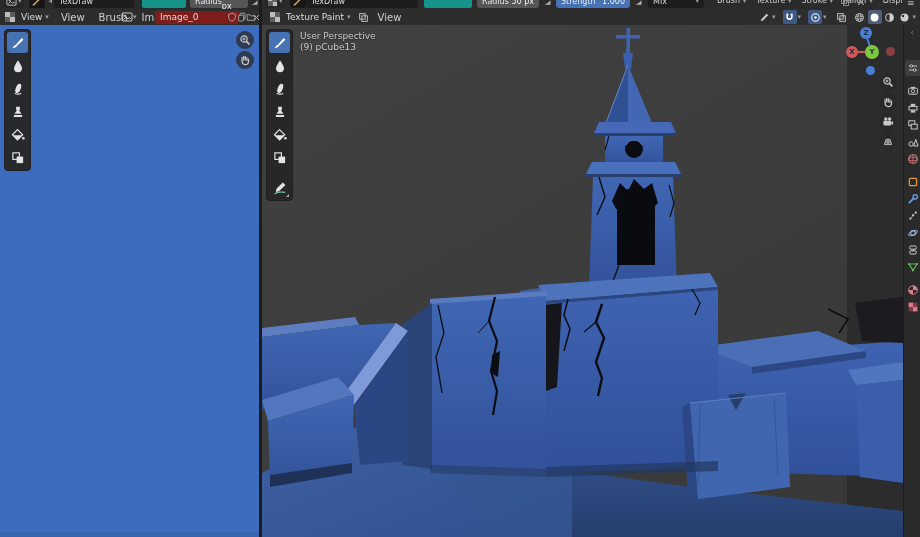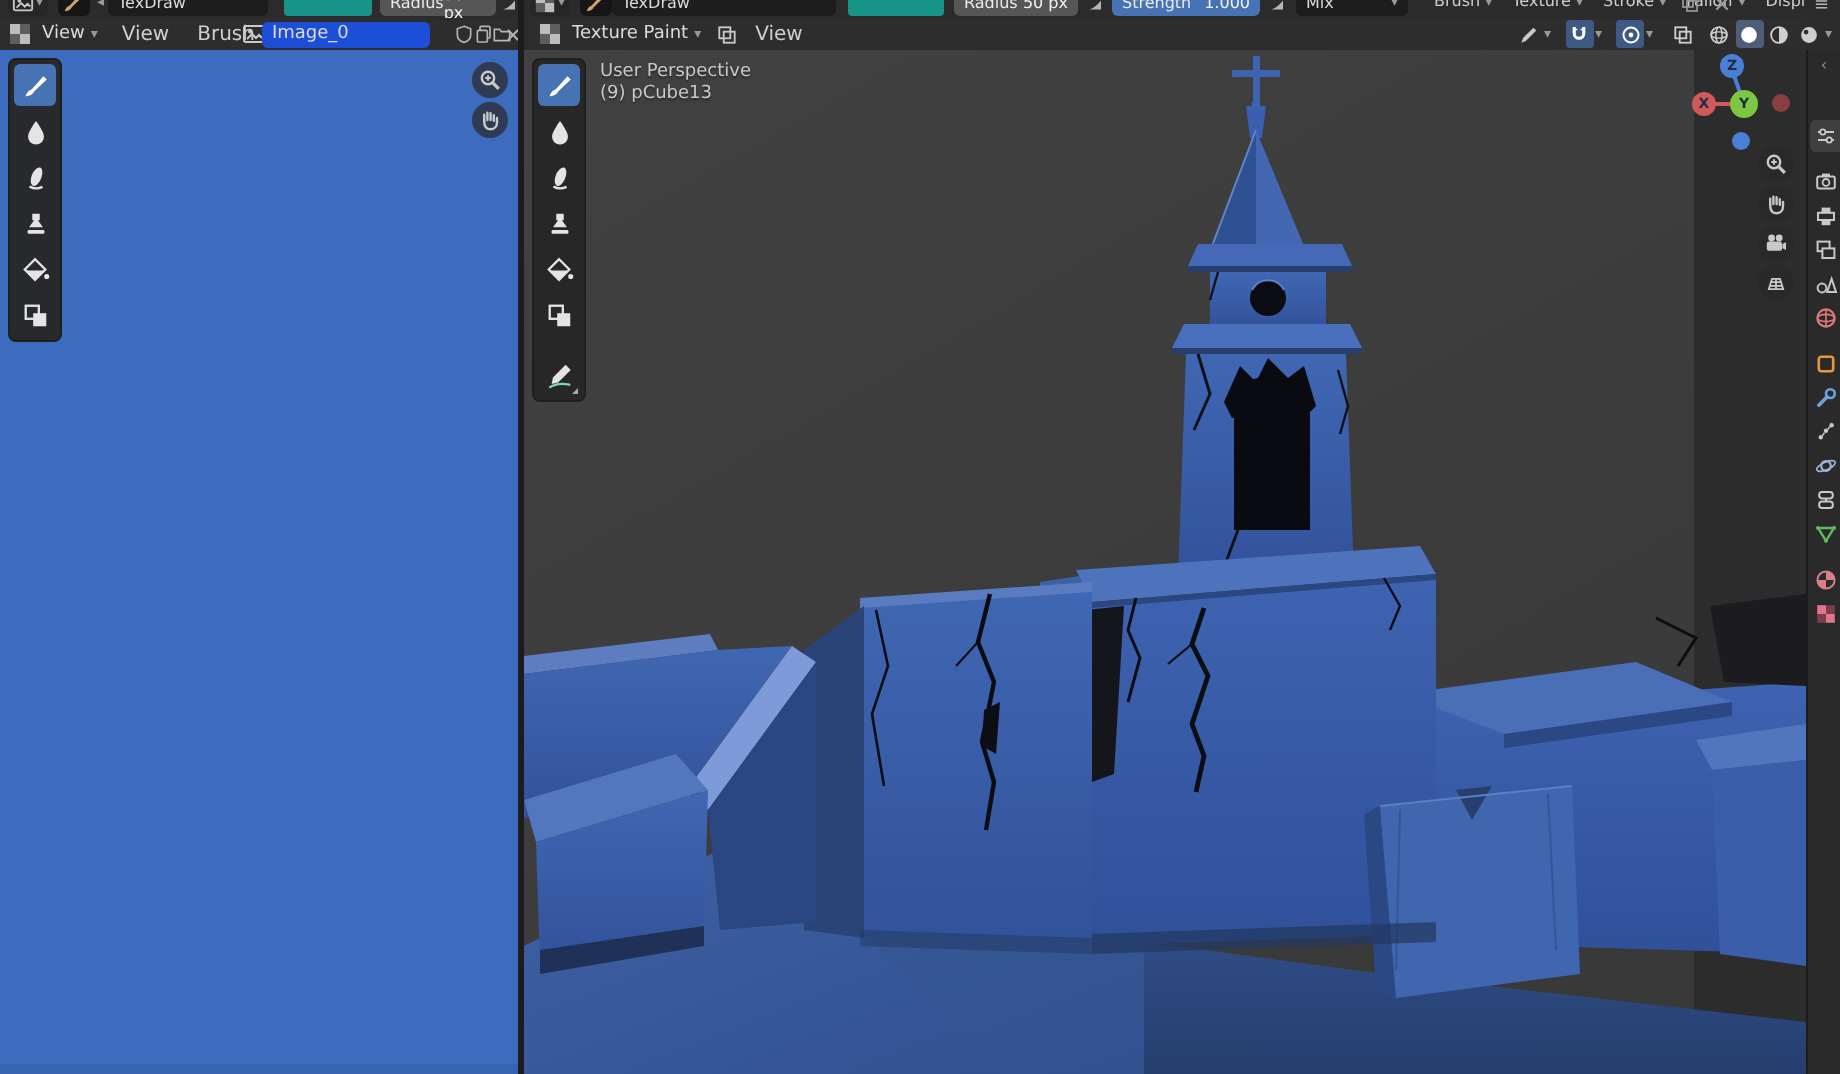--- a/index.html
+++ b/index.html
@@ -323,21 +323,21 @@
     <span class="menu">View</span>
         <span class="menu">Brush</span>
         <span class="menu">Image</span>
       </span>
     <span class="cellicon" style="position:absolute;left:121px">
         <svg width="12" height="12">
           <use href="#s-image" color="#c9c9c9"></use>
         </svg>
         <span class="chev">▾</span>
       </span>
-    <span class="chip" style="position:absolute;left:131px;width:84px;font-size:9px;background:#1d4ed8">Image_0</span>
+    <span class="chip" style="position:absolute;left:155px;width:84px;font-size:9px;background:#7f1d1d">Image_0</span>
     <span class="cellicon" style="position:absolute;left:227px">
         <svg width="10" height="10">
           <use href="#s-shield" color="#b5b5b5"></use>
         </svg>
       </span>
     <span class="cellicon" style="position:absolute;left:237px">
         <svg width="10" height="10">
           <use href="#s-copy" color="#b5b5b5"></use>
         </svg>
       </span>

